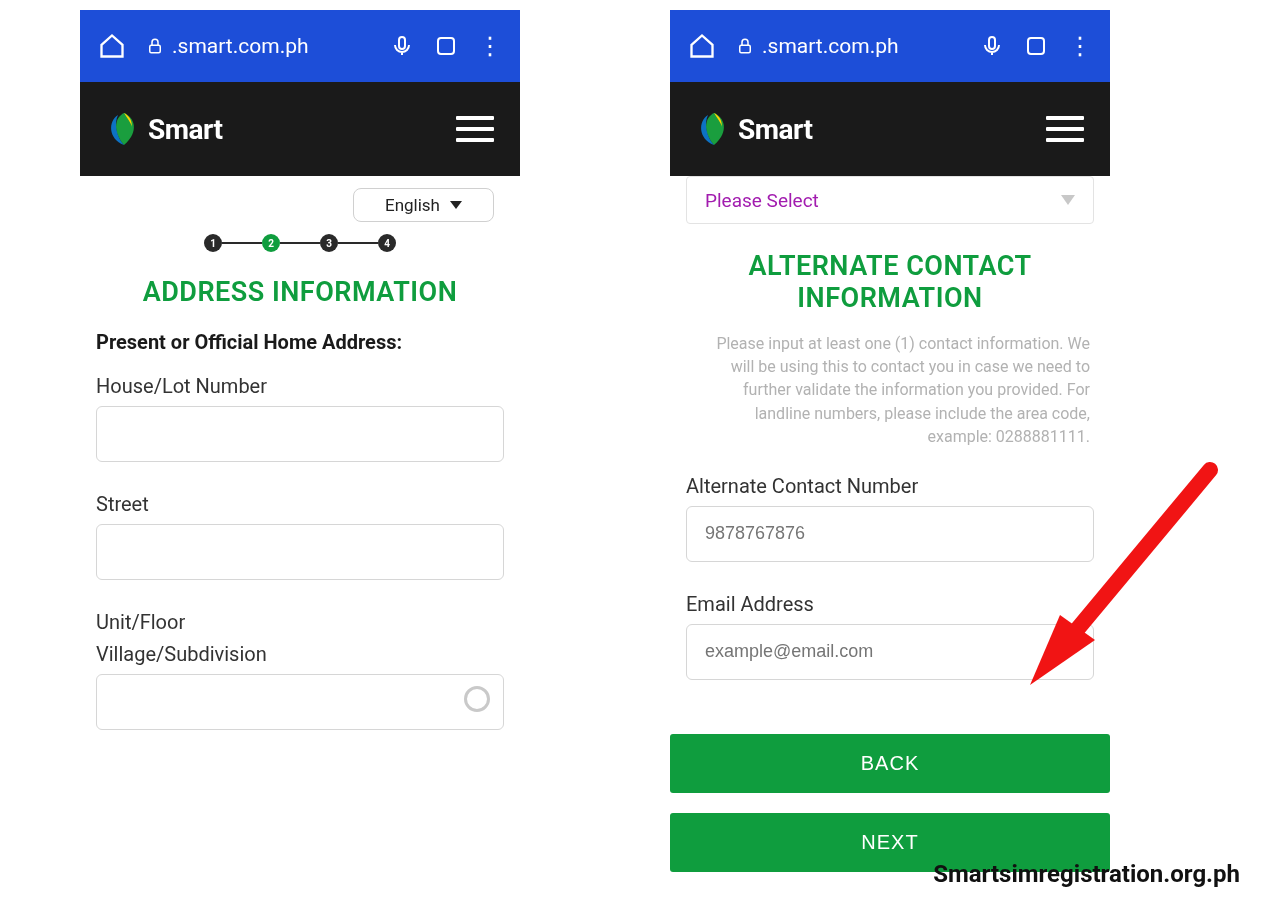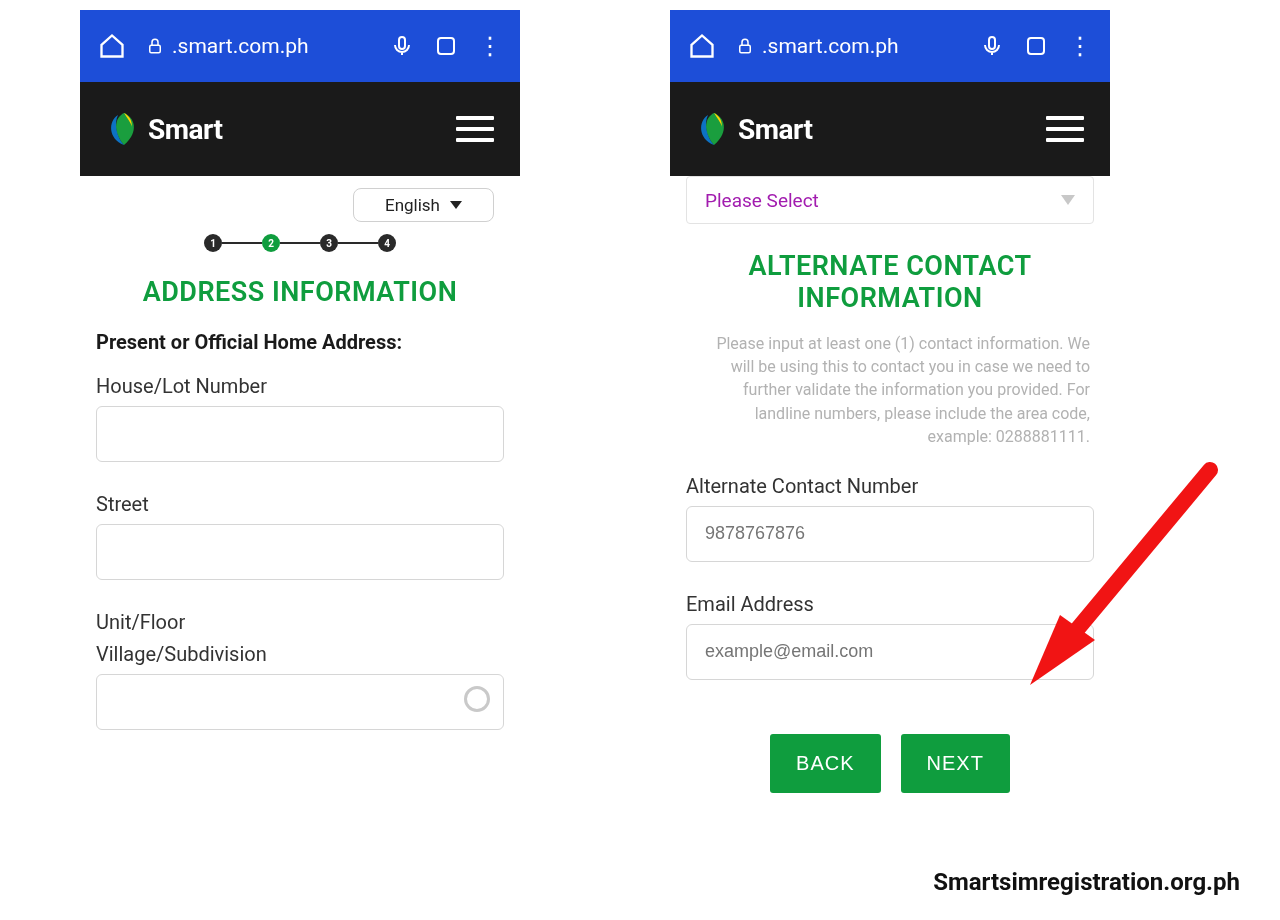--- a/index.html
+++ b/index.html
@@ -160,20 +160,21 @@
     color: #b2b2b2;
     font-size: 16px;
     text-align: right;
     line-height: 1.45;
     padding: 10px 20px 26px 20px;
   }
   .placeholder-text { color:#b5b5b5; }
   .btn-row {
     display:flex; justify-content:center; gap:20px;
     padding: 24px 0 8px 0;
+    flex-direction: column;
   }
   .btn {
     background:#0f9d3e;
     color:#fff;
     font-size: 20px;
     letter-spacing: 1px;
     padding: 18px 26px;
     border:none;
     border-radius:3px;
     cursor:pointer;
@@ -186,21 +187,21 @@
     left: 1000px;
     top: 450px;
     width: 250px;
     height: 260px;
     pointer-events:none;
   }
 
   .footer-brand {
     position:absolute;
     right: 40px;
-    bottom: 24px;
+    bottom: 32px;
     font-size: 24px;
     font-weight: 700;
     color: #111;
   }
 </style>
 </head>
 <body>
 
 <div class="phones">
 

